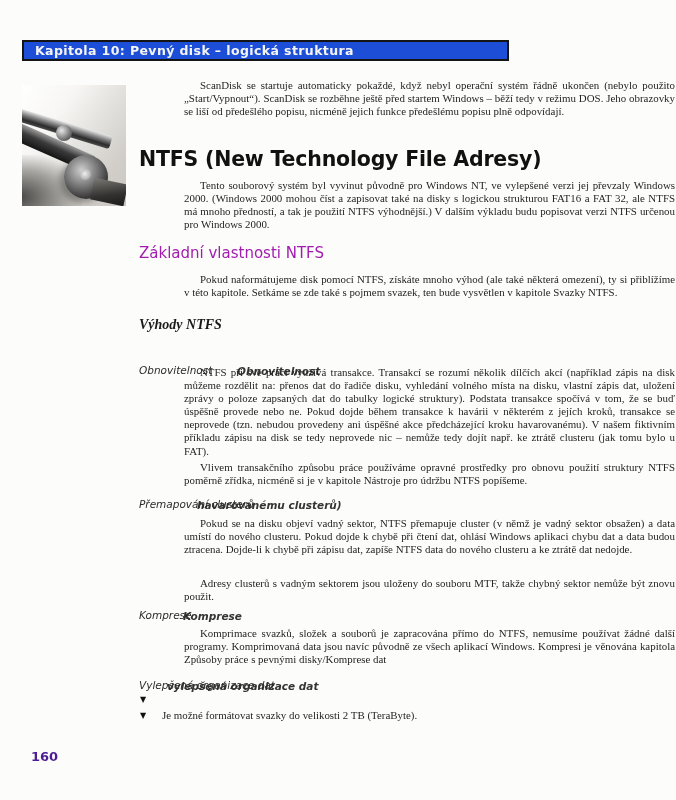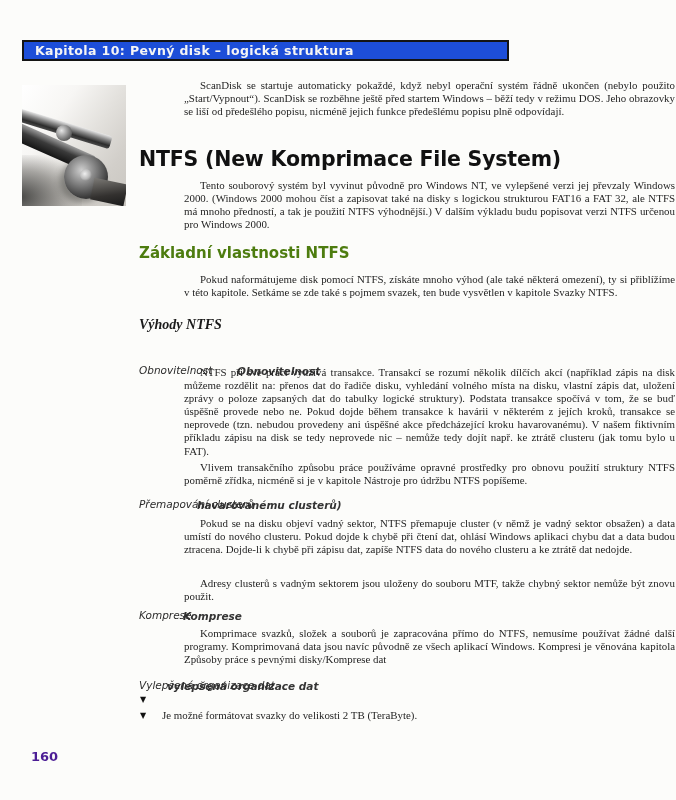--- a/index.html
+++ b/index.html
@@ -86,22 +86,22 @@
   }
   .h1{
     position:absolute;left:139px;top:147px;
     font-family:"DejaVu Sans", sans-serif;
     font-weight:bold;font-size:20.5px;letter-spacing:-0.2px;
     color:#111;white-space:nowrap;
   }
   .h2{
     position:absolute;left:139px;top:244px;
     font-family:"DejaVu Sans", sans-serif;
-    font-weight:bold;font-size:15px;
-    color:#4d7c0f;white-space:nowrap;
+    font-weight:normal;font-size:15px;
+    color:#a21caf;white-space:nowrap;
   }
   .h3{
     position:absolute;left:139px;top:317px;
     font-family:Liberation Serif, serif;
     font-weight:bold;font-style:italic;font-size:14px;
     color:#1a1a1a;white-space:nowrap;
   }
   .subhead{
     position:absolute;left:139px;height:14px;
     font-family:"DejaVu Sans", sans-serif;
@@ -144,21 +144,21 @@
     <div class="knob"></div>
     <div class="pivot"></div>
     <div class="pivot-hole"></div>
     <div class="block"></div>
   </div>
 
   <div class="col" style="top:79px;">
     <p class="body">ScanDisk se startuje automaticky pokaždé, když nebyl operační systém řádně ukončen (nebylo použito „Start/Vypnout“). ScanDisk se rozběhne ještě před startem Windows – běží tedy v režimu DOS. Jeho obrazovky se liší od předešlého popisu, nicméně jejich funkce předešlému popisu plně odpovídají.</p>
   </div>
 
-  <div class="h1">NTFS (New Komprimace File System)</div>
+  <div class="h1">NTFS (New Technology File Adresy)</div>
 
   <div class="col" style="top:179px;">
     <p class="body">Tento souborový systém byl vyvinut původně pro Windows NT, ve vylepšené verzi jej převzaly Windows 2000. (Windows 2000 mohou číst a zapisovat také na disky s logickou strukturou FAT16 a FAT 32, ale NTFS má mnoho předností, a tak je použití NTFS výhodnější.) V dalším výkladu budu popisovat verzi NTFS určenou pro Windows 2000.</p>
   </div>
 
   <div class="h2">Základní vlastnosti NTFS</div>
 
   <div class="col" style="top:273px;">
     <p class="body">Pokud naformátujeme disk pomocí NTFS, získáte mnoho výhod (ale také některá omezení), ty si přiblížíme v této kapitole. Setkáme se zde také s pojmem svazek, ten bude vysvětlen v kapitole Svazky NTFS.</p>
   </div>

